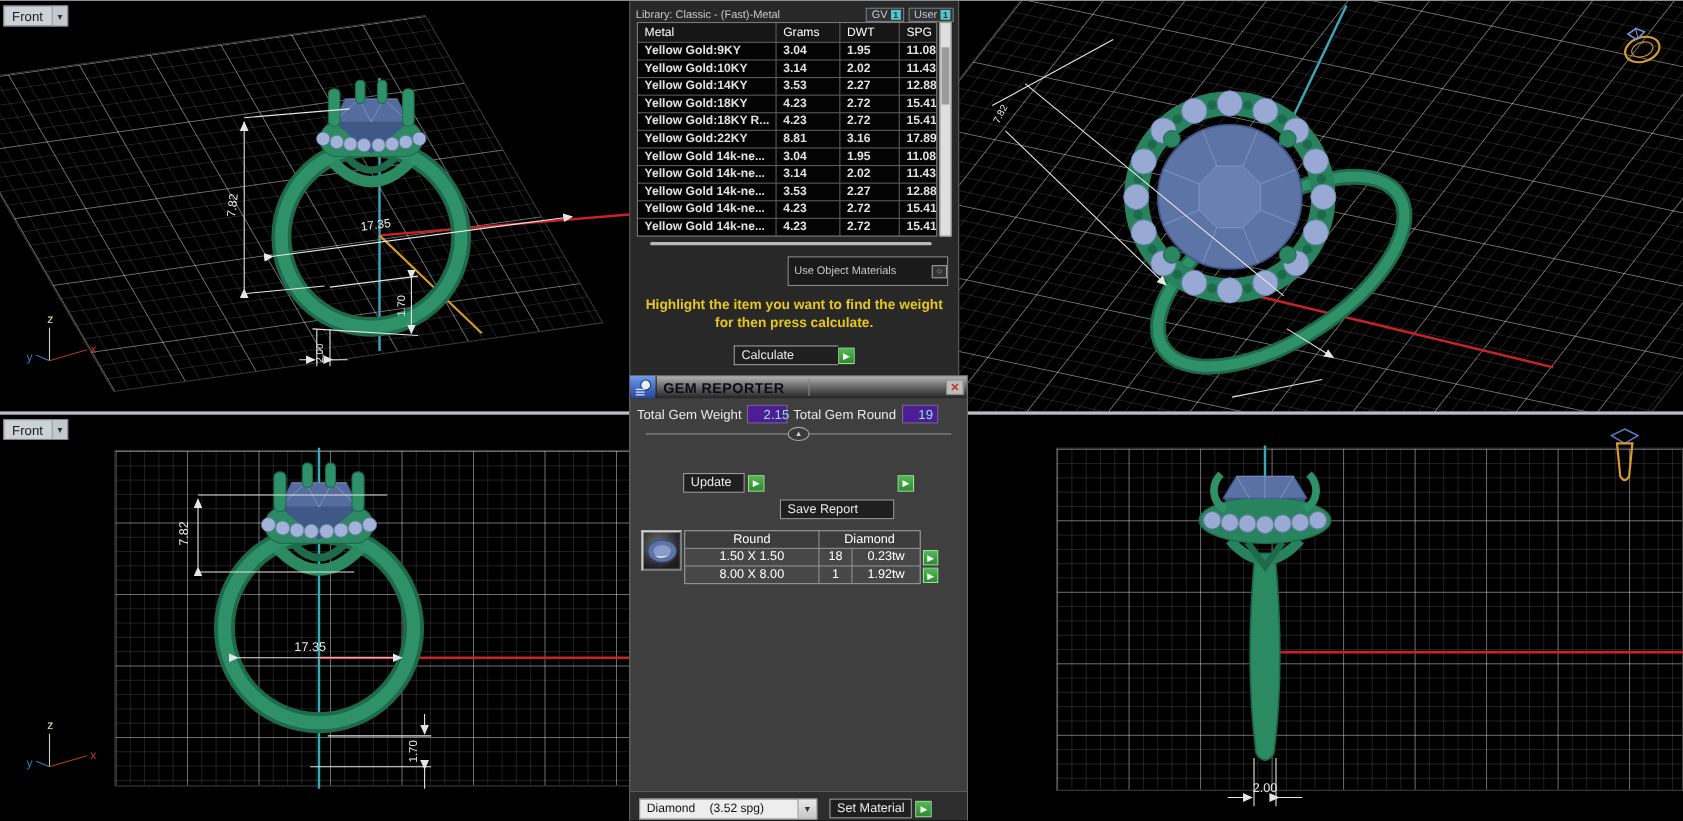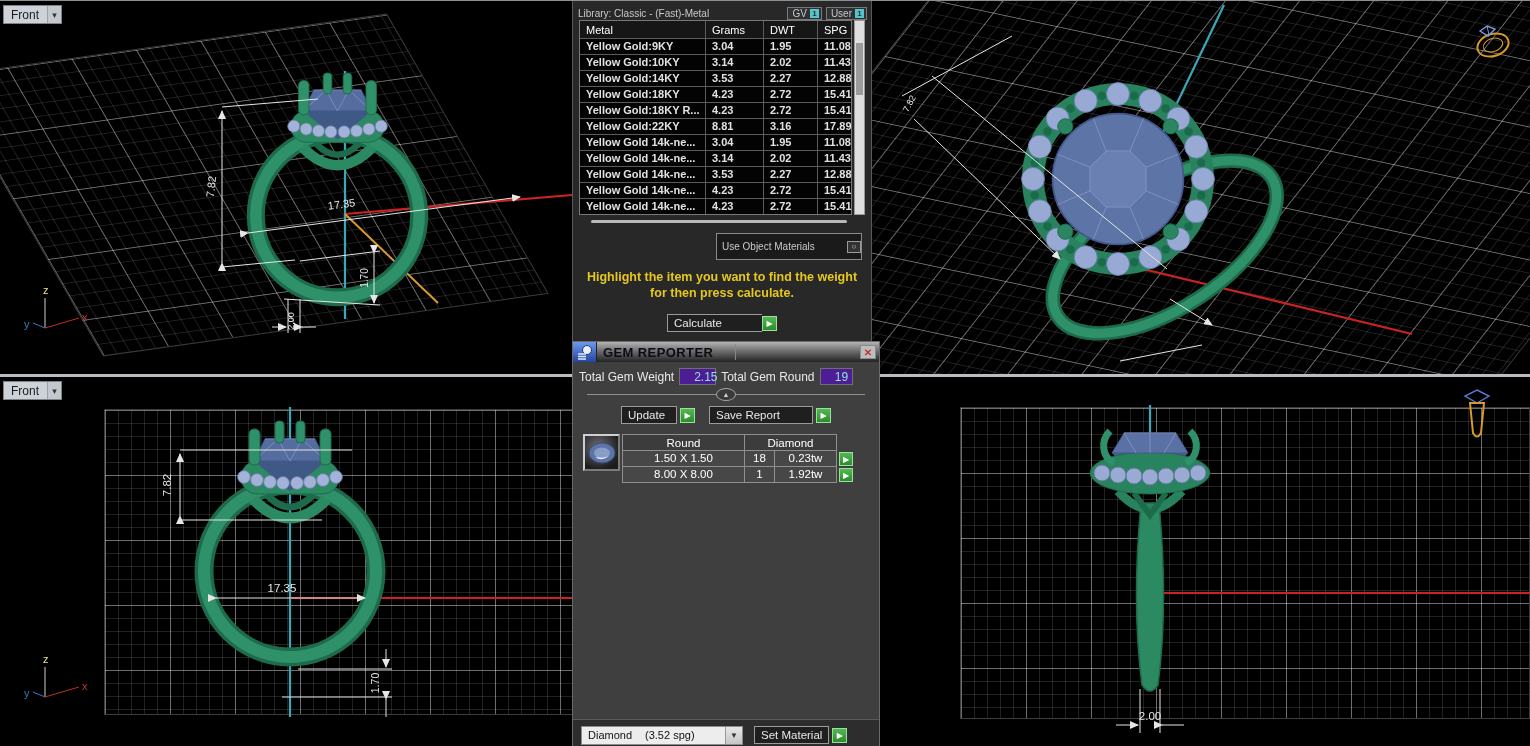--- a/index.html
+++ b/index.html
@@ -472,21 +472,21 @@
             <span>▲</span>
           </div>
       </div>
 
       <div class="gr-btn-row">
         <div class="btn">
           <span class="label" style="width:56px;">Update</span>
           <span class="go">▶</span>
         </div>
         <div class="btn">
-          <span class="label" style="width:104px;">Save Report</span>
+          <span class="label" style="width:104px;margin-top:48px;">Save Report</span>
           <span class="go">▶</span>
         </div>
       </div>
 
       <div class="gemtable">
         <div class="gem-thumb">
           <svg width="30" height="26">
             <ellipse cx="15" cy="13" rx="13" ry="10" fill="#5d74a6" stroke="#3c4d80"></ellipse>
             <ellipse cx="15" cy="13" rx="8" ry="5.5" fill="#8a9cc8"></ellipse>
             <path d="M8,17 Q15,22 22,16 Q17,19 8,17 Z" fill="#eef2fb"></path>

